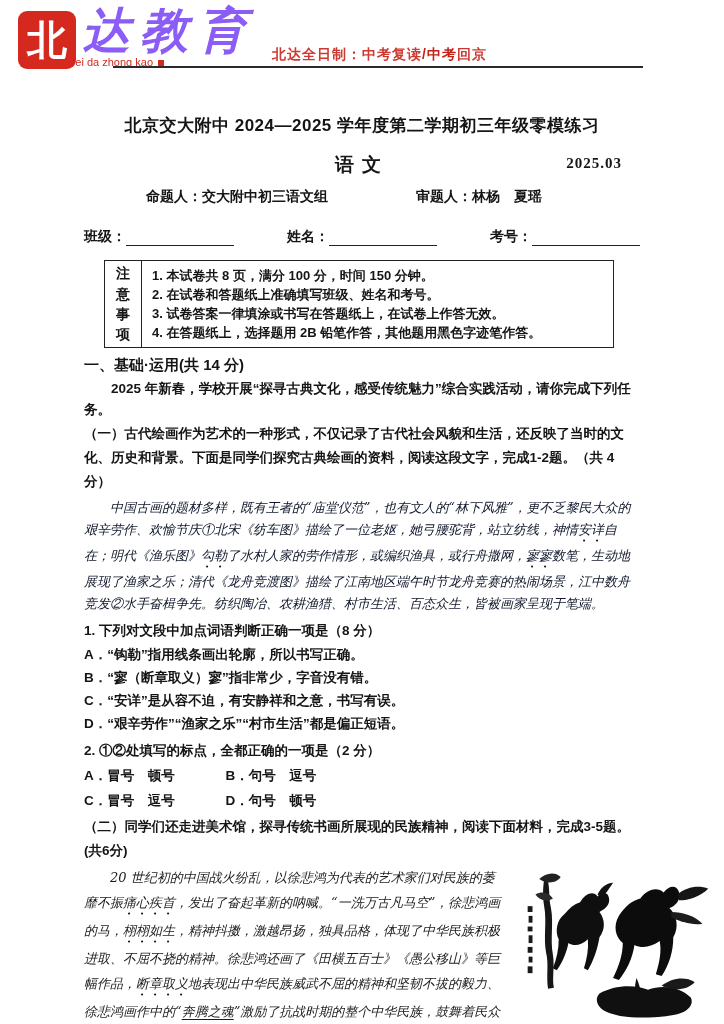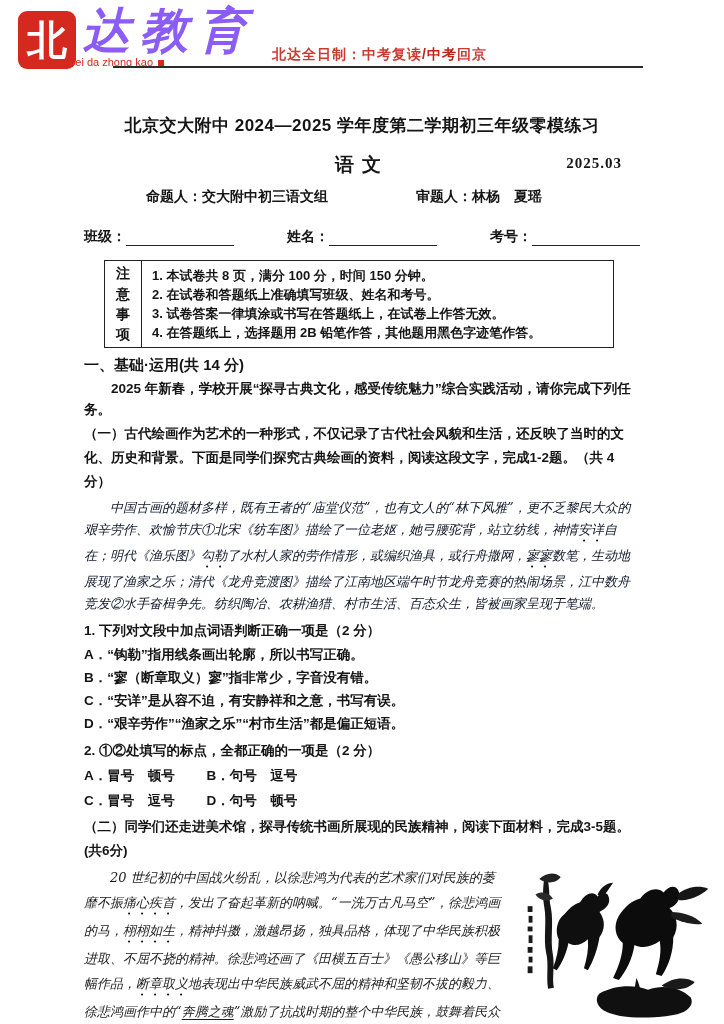--- a/index.html
+++ b/index.html
@@ -64,21 +64,21 @@
     font-family:"DejaVu Serif",serif;font-style:italic;
   }
   .dots{
     text-emphasis:filled dot #111;-webkit-text-emphasis:filled dot #111;
     text-emphasis-position:under right;-webkit-text-emphasis-position:under;
   }
   .uline{text-decoration:underline;text-underline-offset:3px;}
   .q-stem{margin:4px 0 0 0;font-size:13.5px;font-weight:bold;line-height:24px;font-family:"Liberation Sans",sans-serif;}
   .q-opt{font-size:13.5px;font-weight:bold;line-height:23px;font-family:"Liberation Sans",sans-serif;}
   .q2-row{font-size:13.5px;font-weight:bold;line-height:25px;font-family:"Liberation Sans",sans-serif;}
-  .q2-row .right-opt{margin-left:28px;}
+  .q2-row .right-opt{margin-left:47px;}
   
   .part2-body{margin-right:-76px;}
   .horse-figure{float:right;width:200px;height:152px;margin:4px 0 4px 10px;}
   .hand2{
     margin:2px 0 0 0;text-indent:2em;font-size:13px;line-height:25px;color:#1c1c1c;
     font-family:"DejaVu Serif",serif;font-style:italic;
   }
   .clear{clear:both;}
 </style>
 </head>
@@ -136,21 +136,21 @@
     </div>
   </div>
 
   <div class="sec-heading">一、基础·运用(共 14 分)</div>
   <p class="intro">2025 年新春，学校开展“探寻古典文化，感受传统魅力”综合实践活动，请你完成下列任务。</p>
 
   <p class="lead">（一）古代绘画作为艺术的一种形式，不仅记录了古代社会风貌和生活，还反映了当时的文化、历史和背景。下面是同学们探究古典绘画的资料，阅读这段文字，完成1-2题。（共 4 分）</p>
 
   <p class="hand"><span>中国古画的题材多样，既有王者的“庙堂仪范”，也有文人的“林下风雅”，更不乏黎民大众的艰辛劳作、欢愉节庆①北宋《纺车图》描绘了一位老妪，她弓腰驼背，站立纺线，神情</span><span class="dots">安详</span><span>自在；明代《渔乐图》</span><span class="dots">勾勒</span><span>了水村人家的劳作情形，或编织渔具，或行舟撒网，</span><span class="dots">寥寥</span><span>数笔，生动地展现了渔家之乐；清代《龙舟竞渡图》描绘了江南地区端午时节龙舟竞赛的热闹场景，江中数舟竞发②水手奋楫争先。纺织陶冶、农耕渔猎、村市生活、百态众生，皆被画家呈现于笔端。</span></p>
 
-  <div class="q-stem">1. 下列对文段中加点词语判断正确一项是（2 分）</div>
+  <div class="q-stem">1. 下列对文段中加点词语判断正确一项是（8 分）</div>
   <div class="q-opt">A．“钩勒”指用线条画出轮廓，所以书写正确。</div>
   <div class="q-opt">B．“寥（断章取义）寥”指非常少，字音没有错。</div>
   <div class="q-opt">C．“安详”是从容不迫，有安静祥和之意，书写有误。</div>
   <div class="q-opt">D．“艰辛劳作”“渔家之乐”“村市生活”都是偏正短语。</div>
 
   <div class="q-stem">2. ①②处填写的标点，全都正确的一项是（2 分）</div>
   <div class="q2-row">
     <span>A．冒号　顿号</span>
     <span class="right-opt">B．句号　逗号</span>
   </div>

